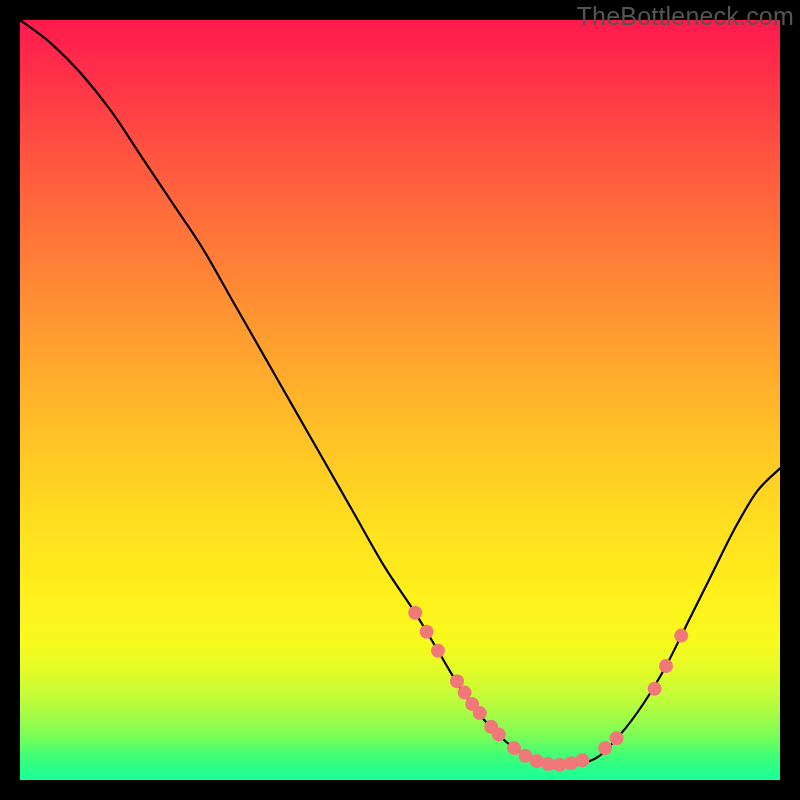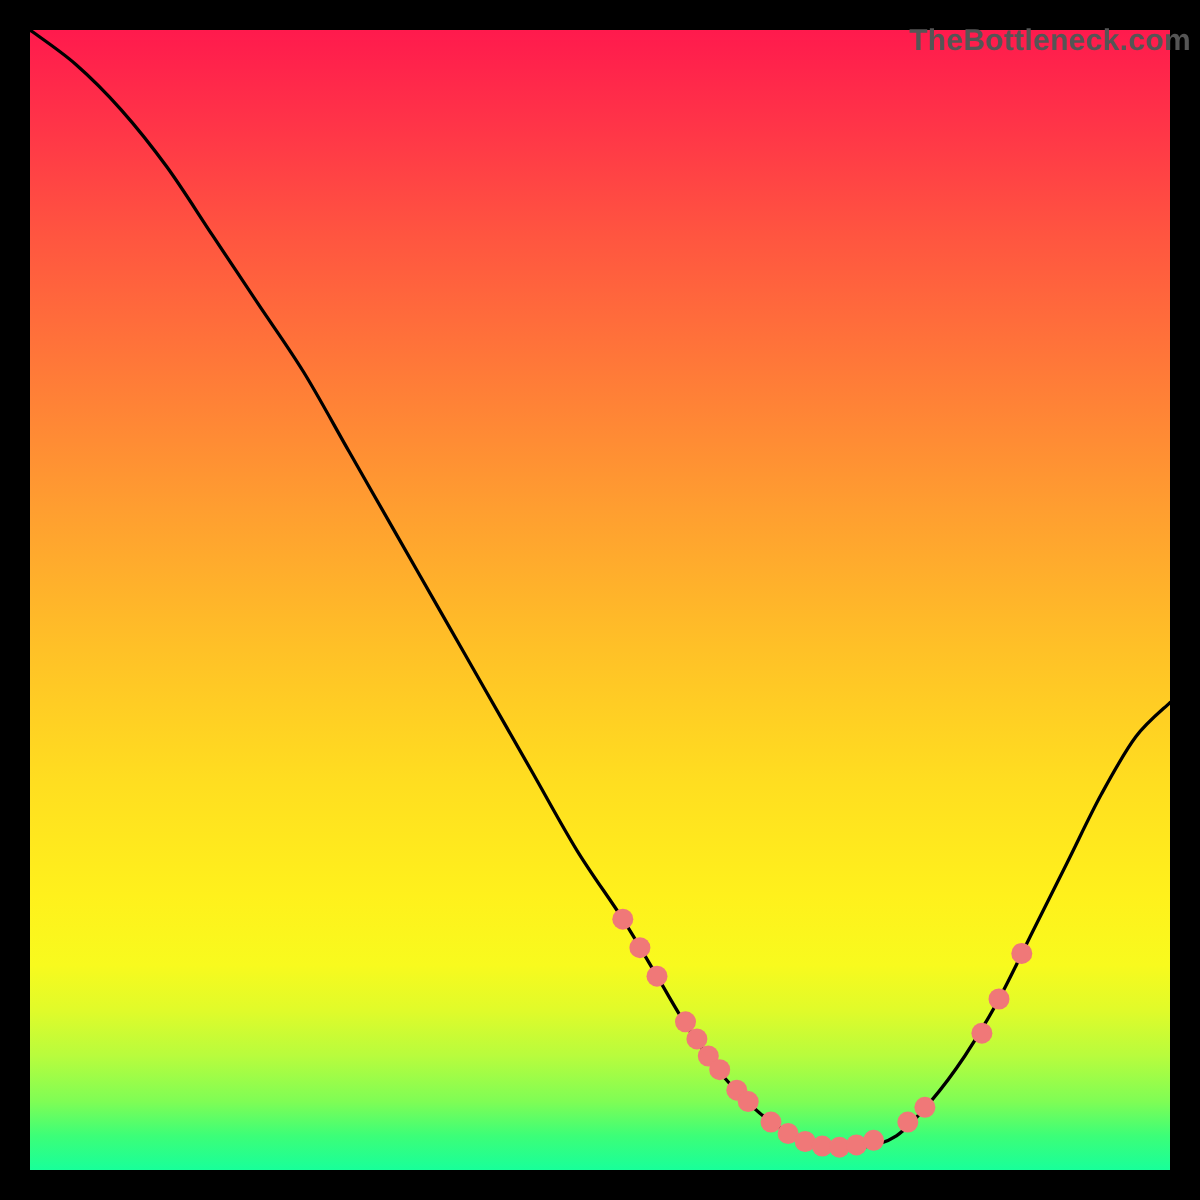--- a/index.html
+++ b/index.html
@@ -47,25 +47,24 @@
       #7ffd55 94%,
       #3cfe78 97%,
       #18ff9a 100%
     );
   }
   .watermark {
     position: absolute;
     top: 2px;
     right: 6px;
     color: #555;
-    font-size: 20px;
-    font-weight: 700;
+    font-size: 25px;
+    font-weight: 400;
     letter-spacing: 0.2px;
     user-select: none;
-    margin-top: 14px;
   }
   svg.curve {
     position: absolute;
     left: 0;
     top: 0;
     width: 760px;
     height: 760px;
     overflow: visible;
   }
 </style>

